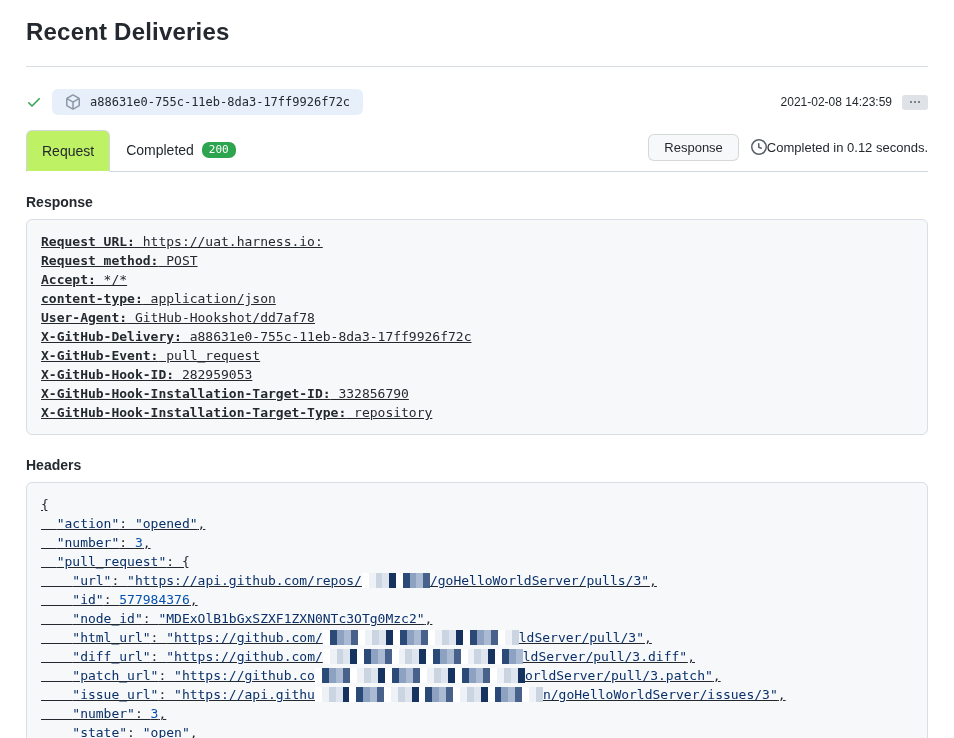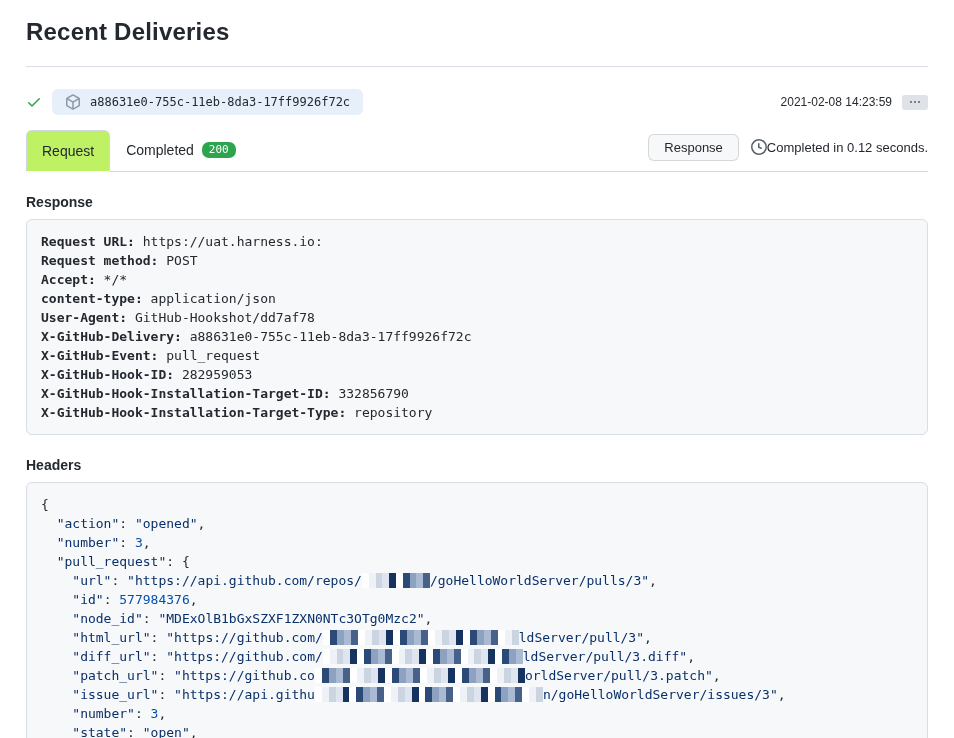--- a/index.html
+++ b/index.html
@@ -36,21 +36,21 @@
   .completed-wrap { display:flex; align-items:center; gap:0; }
   .completed-text { font-size:13px; color:#24292f; }
 
   
   .section-label { font-size:14px; font-weight:700; margin-top:22px; }
   .code-box { background:#f6f8fa; border:1px solid #d8dee4; border-radius:6px; margin-top:9px;
     padding:12px 14px; font-family:"DejaVu Sans Mono", monospace; font-size:13px; line-height:19px;
     white-space:pre; overflow:hidden; }
   .code-box .hk { font-weight:700; color:#24292f; }
   .code-box .hv { color:#24292f; }
-  .code-line { display:block; height:19px; }
+  .code-line { display:block; height:19px;text-decoration:underline; }
   .seg-p { color:#24292f; }
   .seg-s { color:#0a3069; }
   .seg-n { color:#0550ae; }
   .redact { display:inline-flex; height:15px; vertical-align:-3px; }
   .redact i { display:block; height:100%; }
   #payload-box { padding-bottom:60px; }
 </style>
 </head>
 <body>
 

